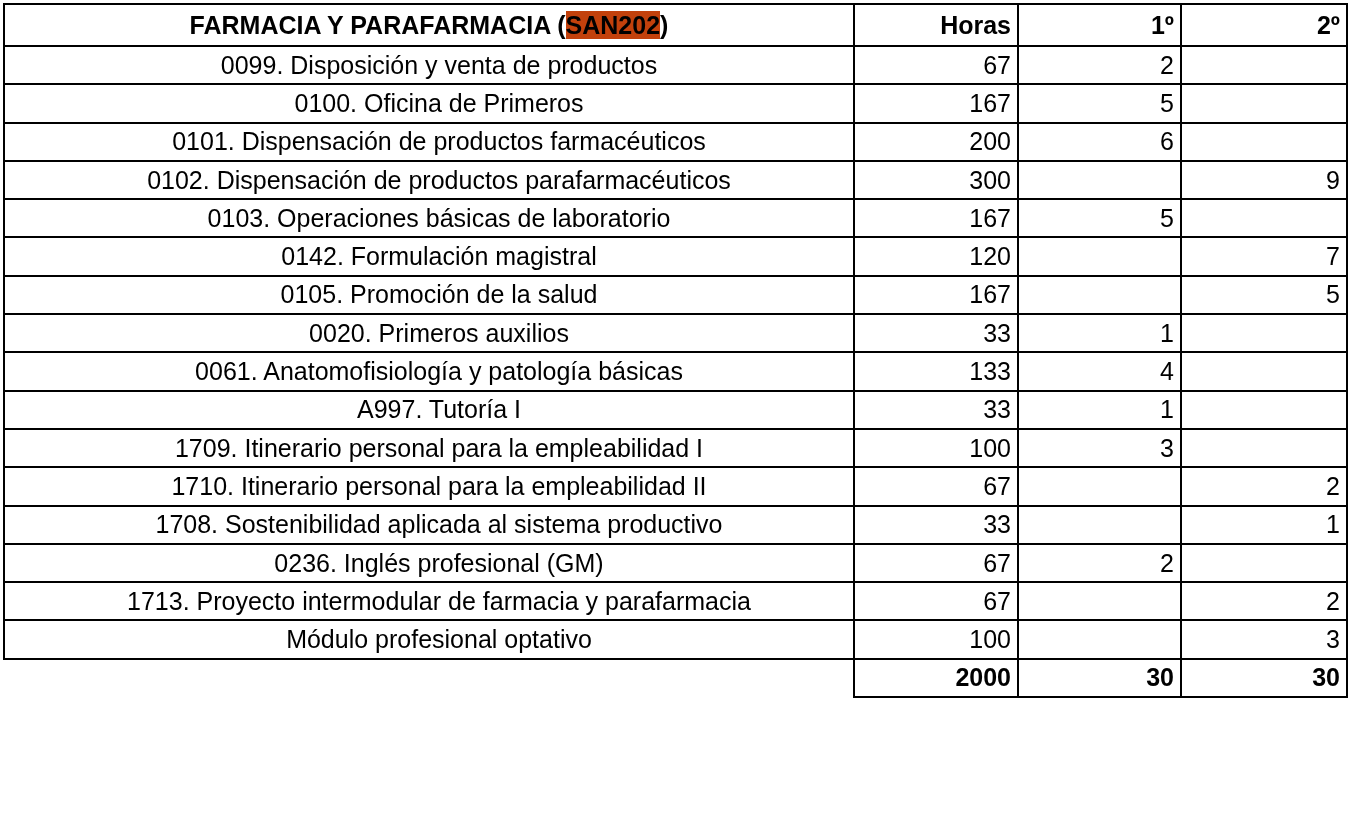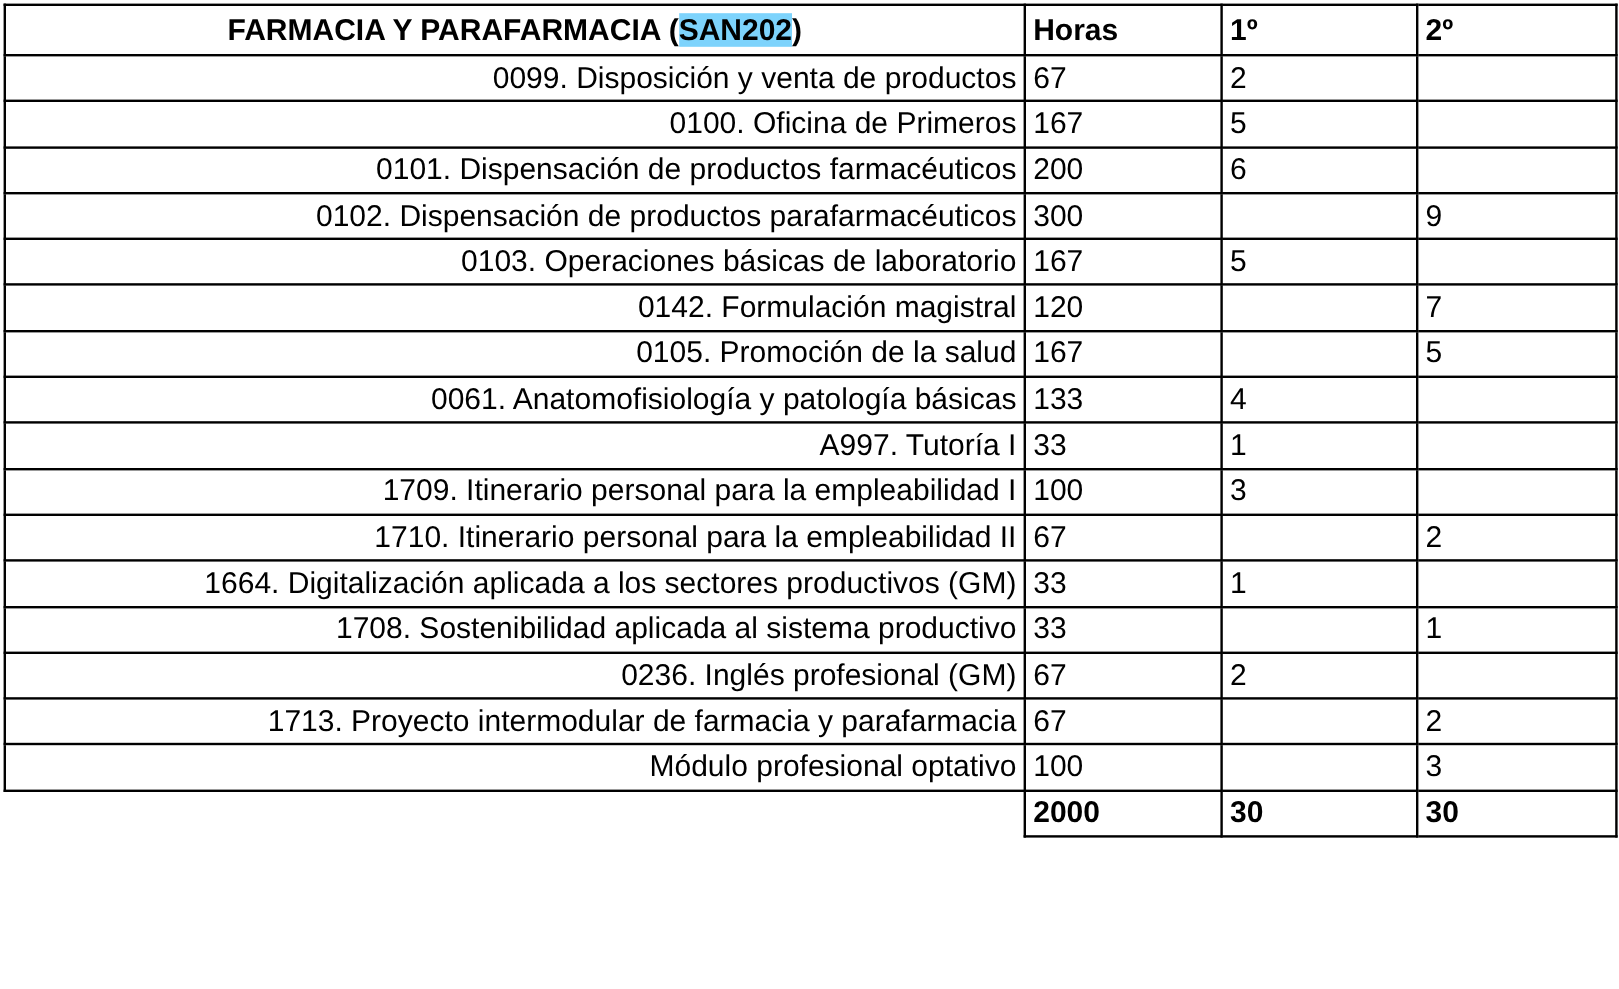--- a/index.html
+++ b/index.html
@@ -1,23 +1,23 @@
 <!DOCTYPE html>
 <html><head>
 <meta charset="utf-8">
 <style>
   html, body { margin:0; padding:0; background:#fff; }
   body { width:1349px; height:824px; overflow:hidden; font-family:"Liberation Sans", sans-serif; color:#000; }
   table { border-collapse:collapse; position:absolute; left:3px; top:3px; }
   td, th { border:2px solid #000; font-size:25px; height:36.3px; padding:0 6px; white-space:nowrap; line-height:1; }
   th { font-weight:bold; height:40px; }
-  td.name { text-align:right; padding-left:26px; }
-  td.num, th.num { text-align:left; }
+  td.name { text-align:center; padding-left:26px; }
+  td.num, th.num { text-align:right; }
   col.c1 { width:850px; } col.c2 { width:164px; } col.c3 { width:163px; } col.c4 { width:166px; }
-  .hl { background:#7dd3fc;text-align:center; }
+  .hl { background:#c2410c;text-align:center; }
   tr.total td { font-weight:bold; }
   tr.total td.blank { border:none; }
 </style>
 </head>
 <body>
 
 <table>
   <colgroup>
       <col class="c1">
       <col class="c2">
@@ -69,20 +69,26 @@
         <td class="num"></td>
         <td class="num">7</td>
       </tr>
       <tr>
         <td class="name">0105. Promoción de la salud</td>
         <td class="num">167</td>
         <td class="num"></td>
         <td class="num">5</td>
       </tr>
       <tr>
+        <td class="name">0020. Primeros auxilios</td>
+        <td class="num">33</td>
+        <td class="num">1</td>
+        <td class="num"></td>
+      </tr>
+      <tr>
         <td class="name">0061. Anatomofisiología y patología básicas</td>
         <td class="num">133</td>
         <td class="num">4</td>
         <td class="num"></td>
       </tr>
       <tr>
         <td class="name">A997. Tutoría I</td>
         <td class="num">33</td>
         <td class="num">1</td>
         <td class="num"></td>
@@ -91,26 +97,20 @@
         <td class="name">1709. Itinerario personal para la empleabilidad I</td>
         <td class="num">100</td>
         <td class="num">3</td>
         <td class="num"></td>
       </tr>
       <tr>
         <td class="name">1710. Itinerario personal para la empleabilidad II</td>
         <td class="num">67</td>
         <td class="num"></td>
         <td class="num">2</td>
-      </tr>
-      <tr>
-        <td class="name">1664. Digitalización aplicada a los sectores productivos (GM)</td>
-        <td class="num">33</td>
-        <td class="num">1</td>
-        <td class="num"></td>
       </tr>
       <tr>
         <td class="name">1708. Sostenibilidad aplicada al sistema productivo</td>
         <td class="num">33</td>
         <td class="num"></td>
         <td class="num">1</td>
       </tr>
       <tr>
         <td class="name">0236. Inglés profesional (GM)</td>
         <td class="num">67</td>

